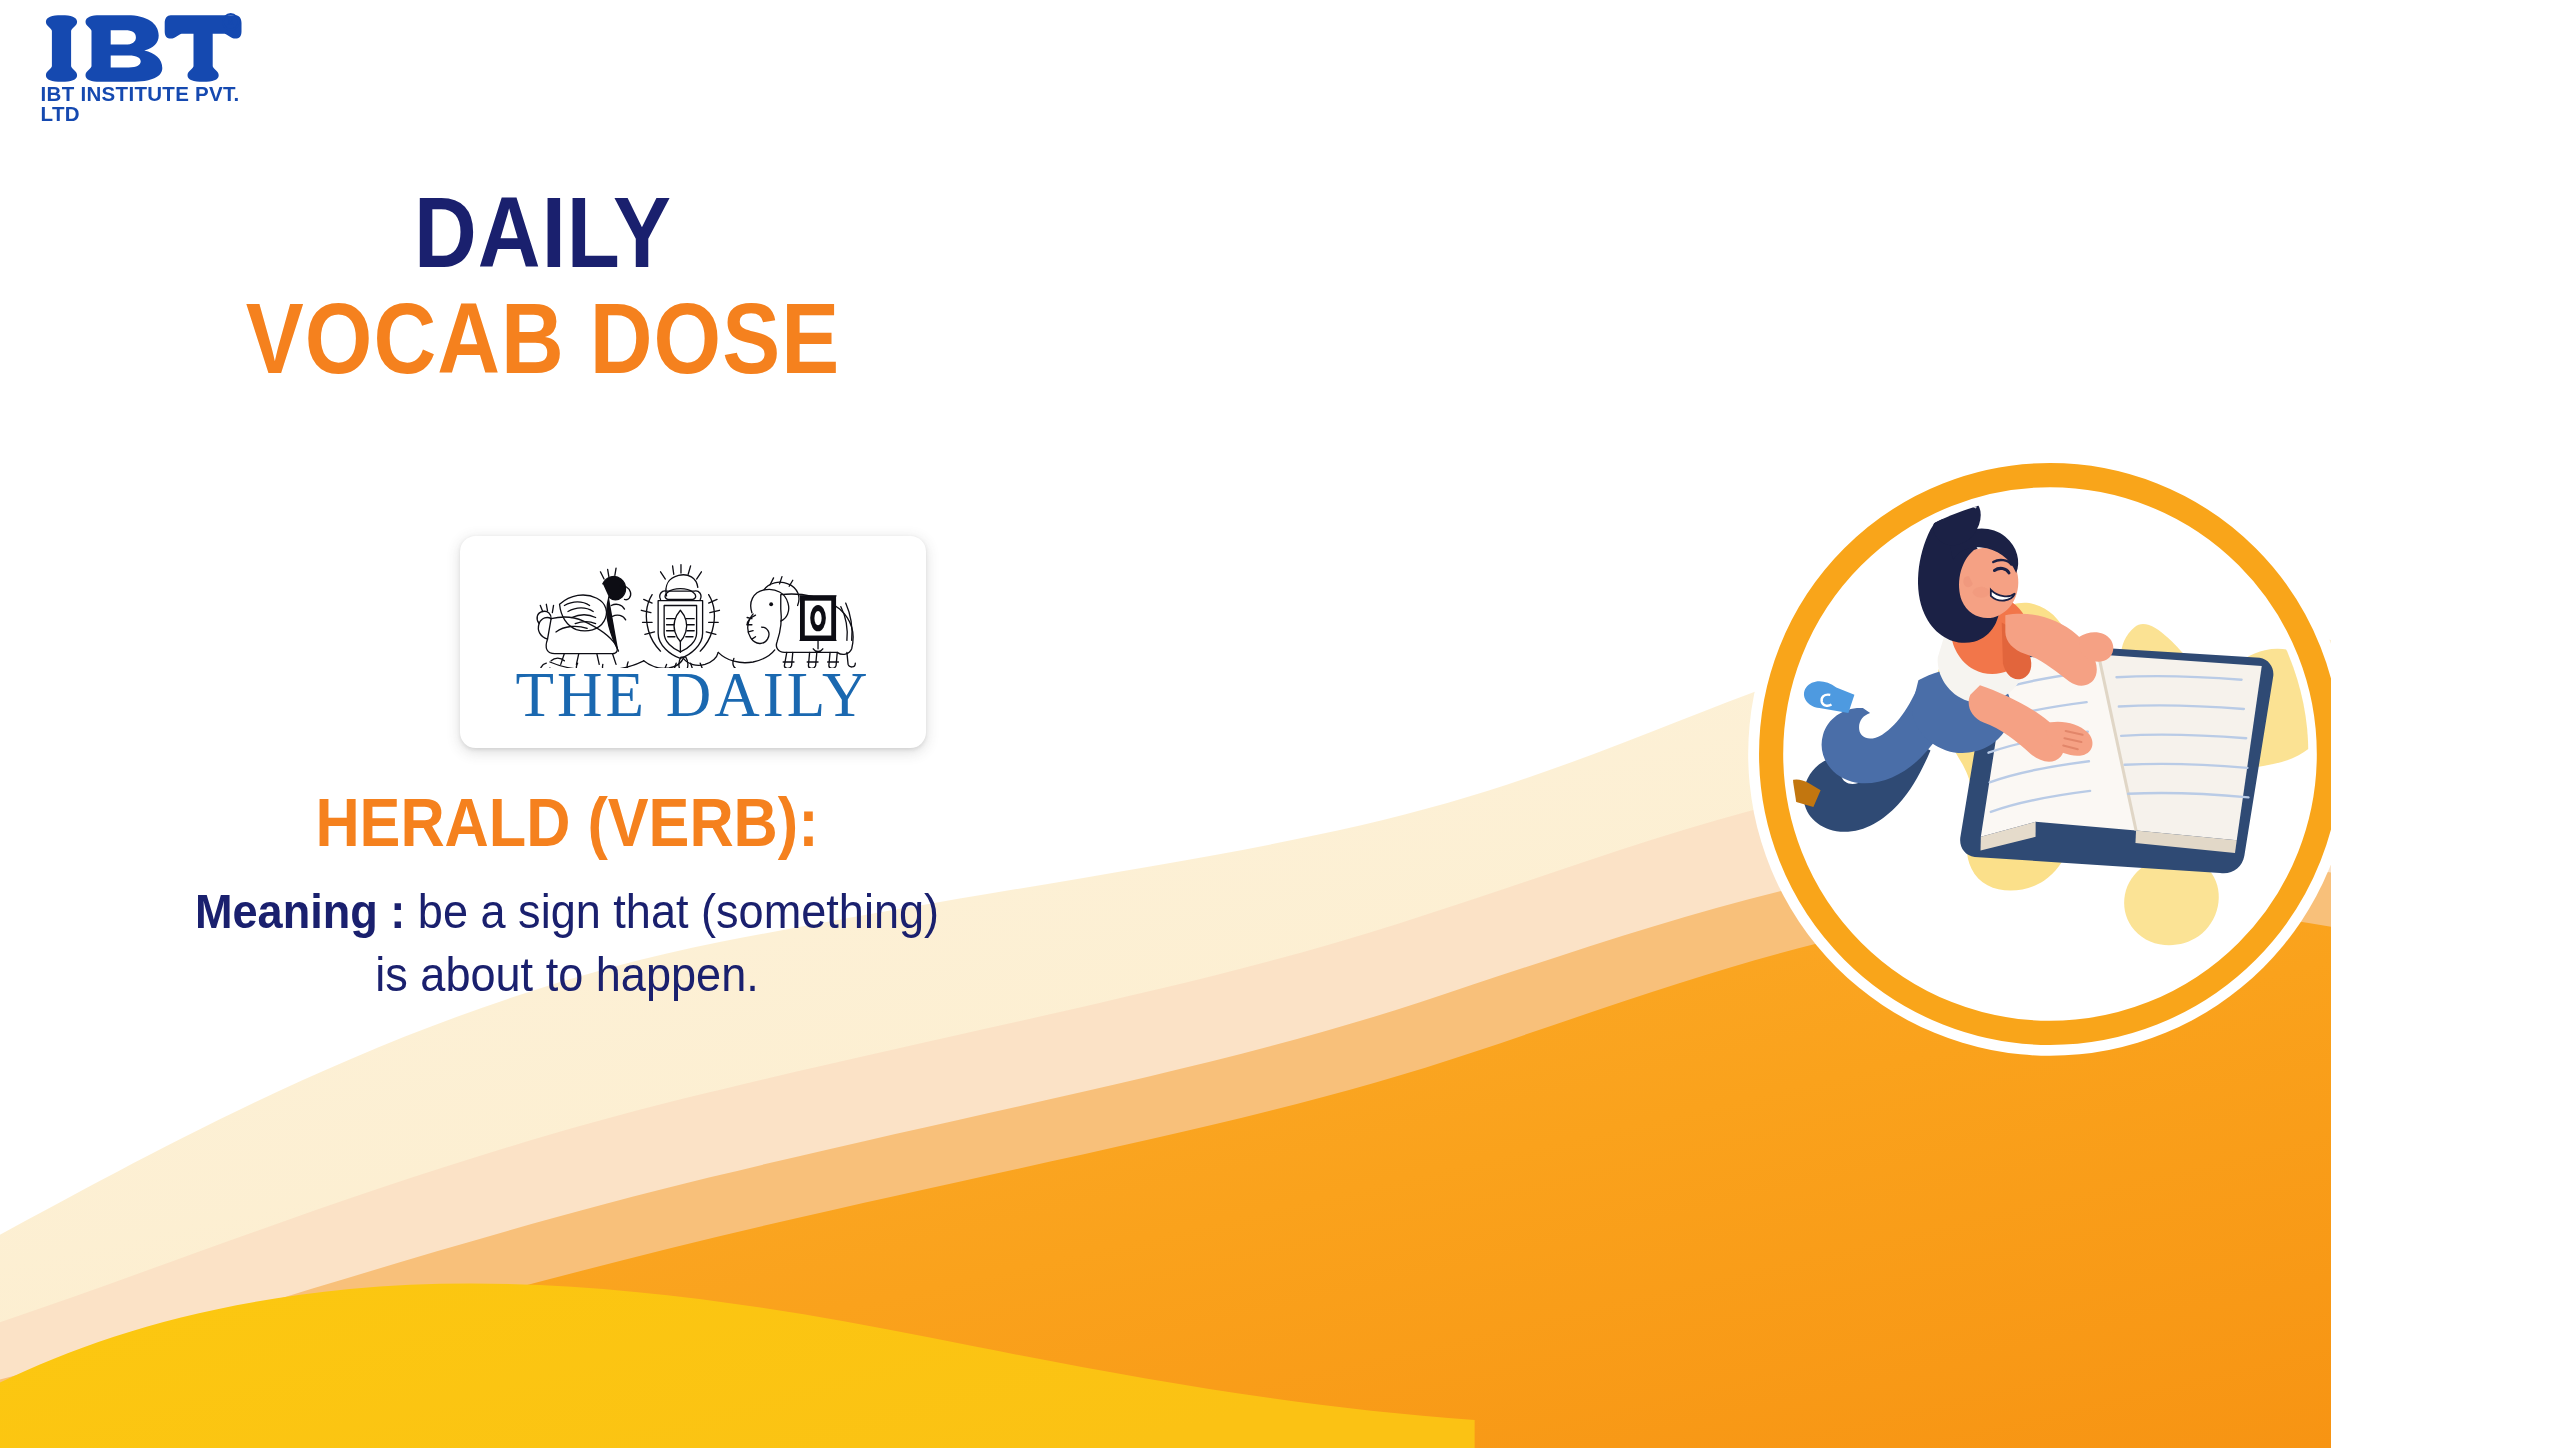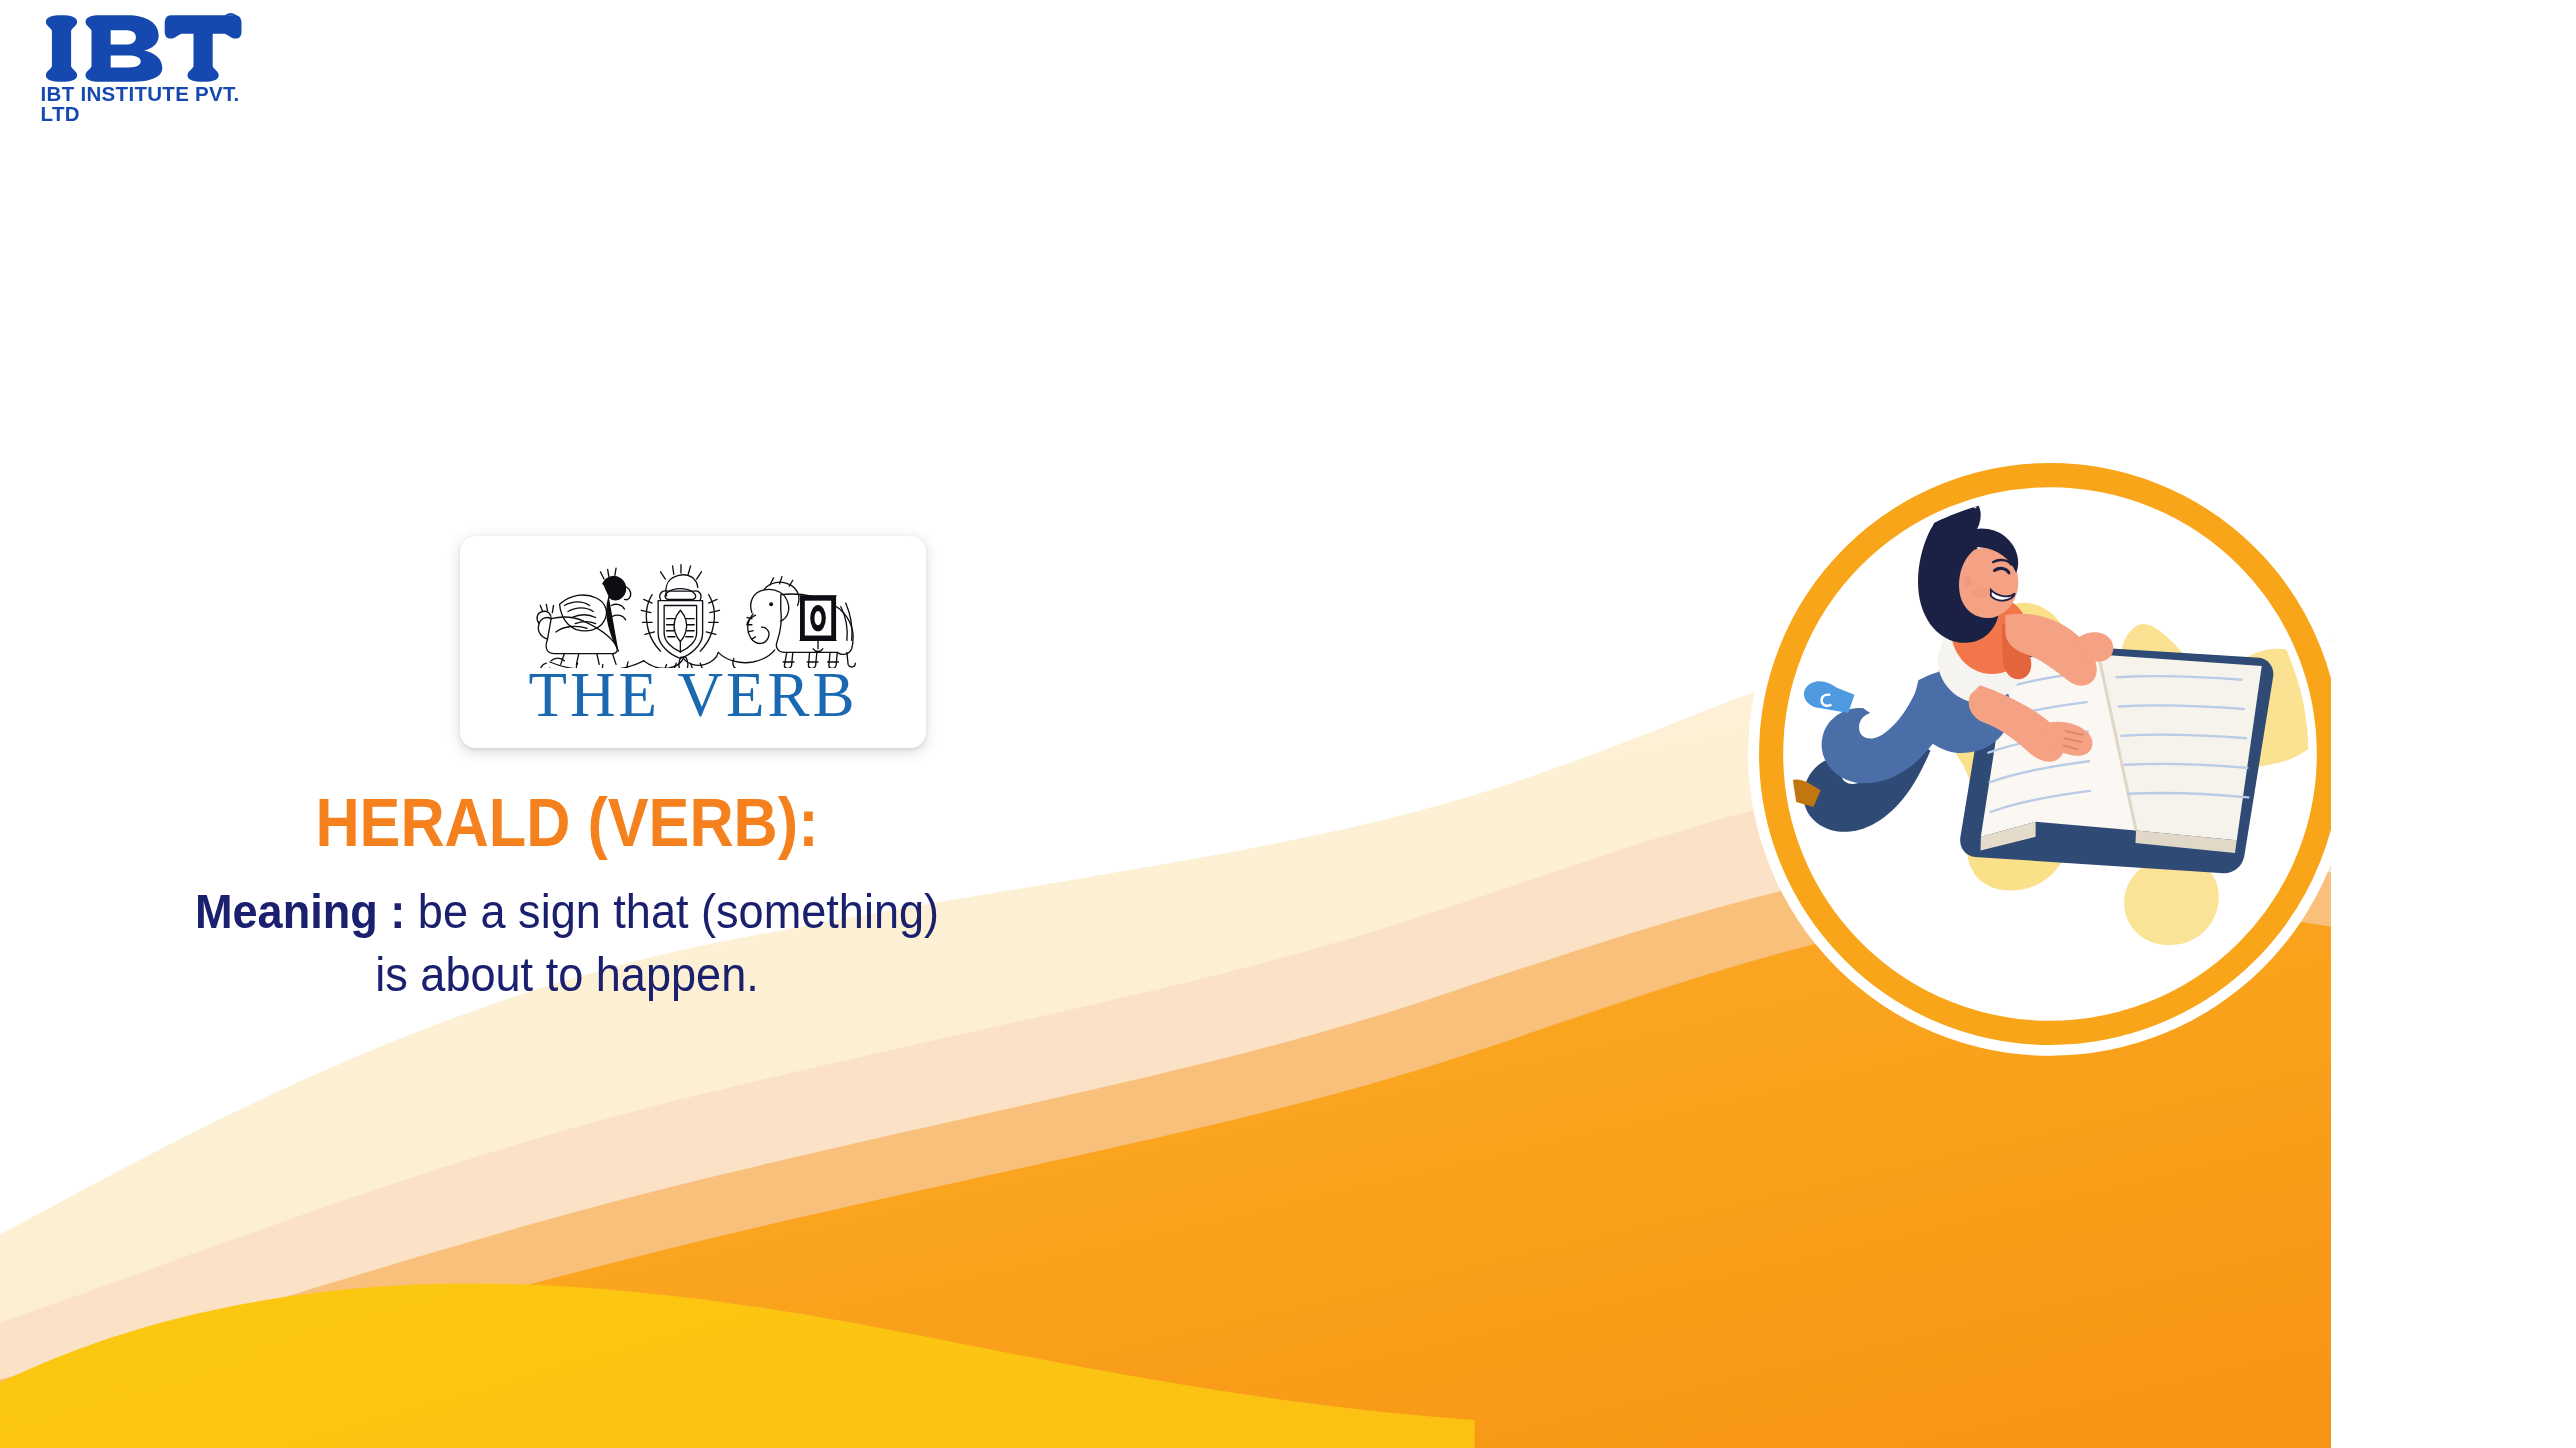--- a/index.html
+++ b/index.html
@@ -137,20 +137,24 @@
                  L260,38 L240,38 C234,40 230,46 222,46 C216,46 212,42 212,34 L212,20
                  C212,12 216,7 222,7 Z"></path>
 
         <circle cx="322" cy="18" r="13" fill="none" stroke="#1549b0" stroke-width="3"></circle>
         <text x="322" y="24" font-size="16" font-family="Liberation Serif, serif" text-anchor="middle" fill="#1549b0">R</text>
       </g>
     </svg>
     <div class="ibt-sub">IBT INSTITUTE PVT. LTD</div>
   </div>
 
+  <div class="title-block">
+    <div class="title-daily">DAILY</div>
+    <div class="title-vocab">VOCAB DOSE</div>
+  </div>
 
   <div class="hindu-card">
     <svg class="hindu-emblem" viewBox="0 0 600 178">
       <g stroke="#0d0d14" fill="none" stroke-width="2.2" stroke-linecap="round" stroke-linejoin="round">
 
         <path d="M58,130 C46,126 40,116 44,104 C48,94 58,92 64,96"></path>
         <path d="M44,104 C38,96 40,86 50,84 C58,82 64,88 64,96"></path>
         <path d="M50,84 L46,74 M58,83 L56,72 M66,86 L68,74"></path>
         <path d="M64,96 C80,92 100,92 118,100 C140,110 160,122 172,140
                  C176,148 174,154 166,154 L70,154 C58,154 52,146 58,130 Z"></path>
@@ -223,21 +227,21 @@
         <path d="M218,166 C230,176 244,180 260,178 C272,176 280,170 284,162"></path>
         <path d="M284,162 C292,172 306,176 320,172 C332,168 340,160 342,152"></path>
         <path d="M342,152 C356,166 378,172 400,168 C418,164 430,156 436,148"></path>
         <path d="M280,160 C274,170 276,182 284,186 C292,182 294,170 288,160 Z"></path>
         <path d="M272,170 L268,182 M296,170 L300,182 M256,172 L252,182 M312,170 L316,180"></path>
         <path d="M108,170 C104,178 106,186 114,188 M150,172 C148,180 152,188 160,188"></path>
         <path d="M192,168 C188,178 192,186 200,186 M368,162 C364,172 368,180 376,180"></path>
         <path d="M56,170 C48,172 44,180 48,186 C54,190 62,186 62,178"></path>
       </g>
     </svg>
-    <div class="hindu-word">THE VERB</div>
+    <div class="hindu-word">THE DAILY</div>
   </div>
 
   <div class="word-block">
     <div class="word-term">HERALD (VERB):</div>
     <div class="meaning">
       <b>Meaning : </b><span>be a sign that (something)</span><br>
       <span>is about to happen.</span>
     </div>
   </div>
 

